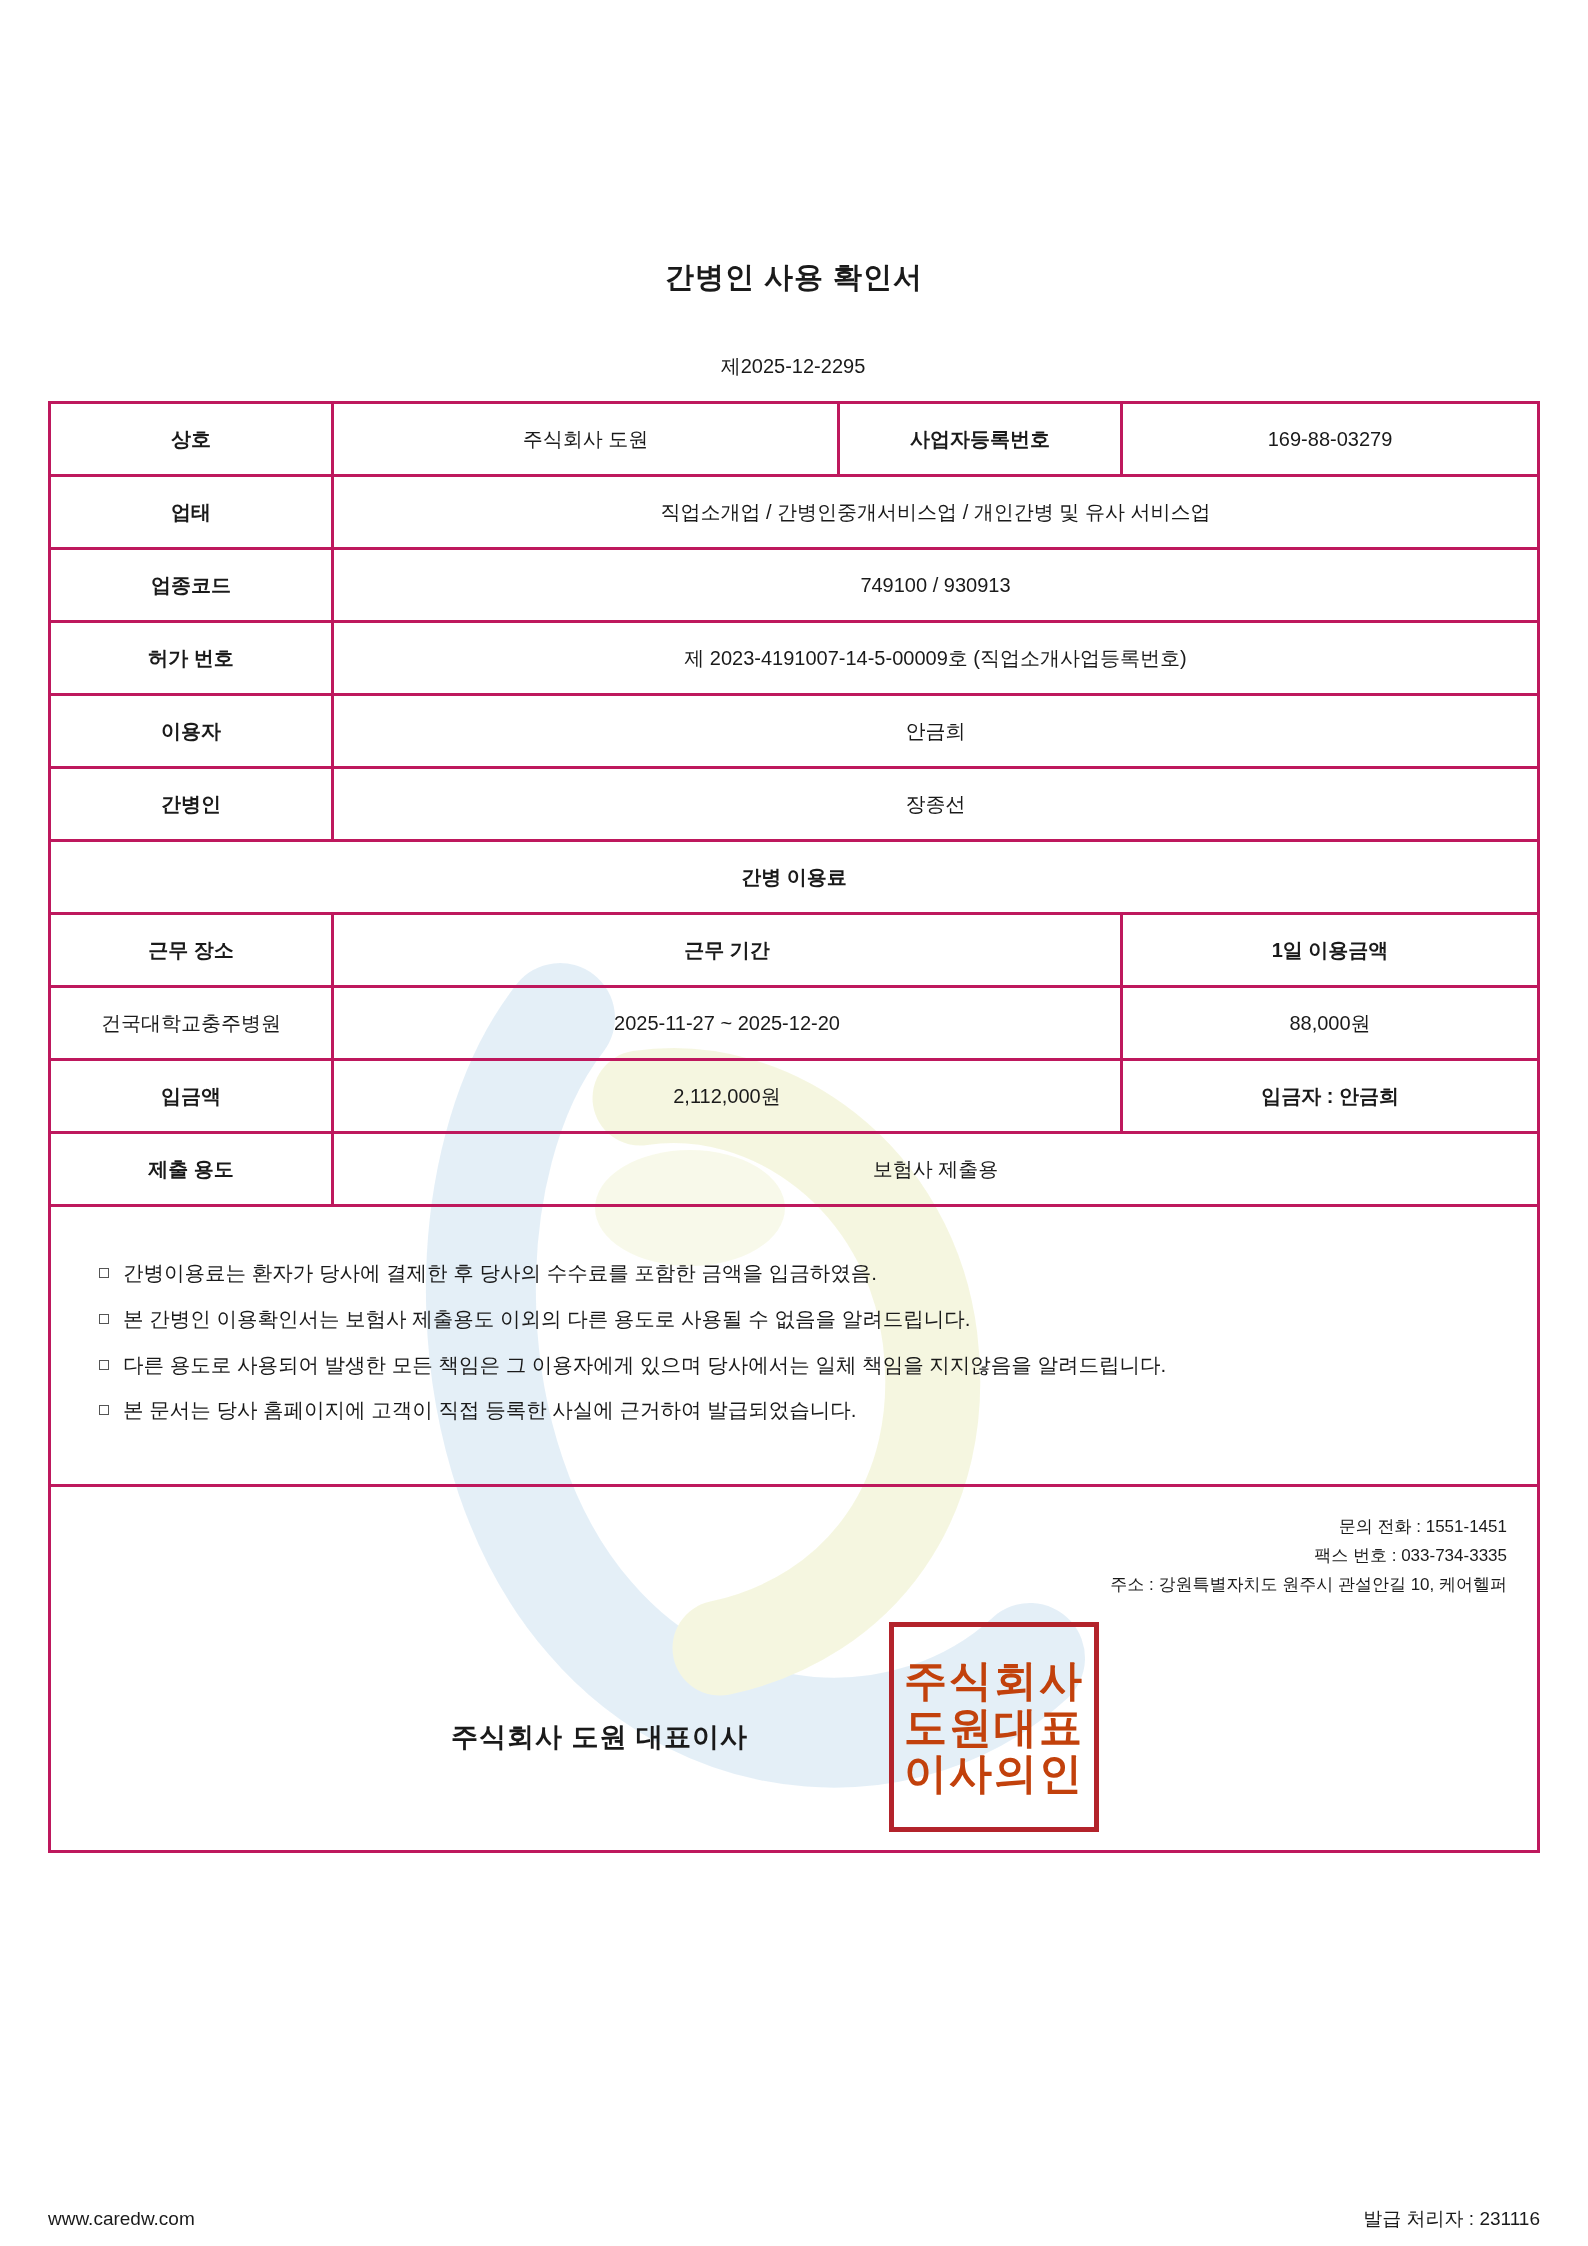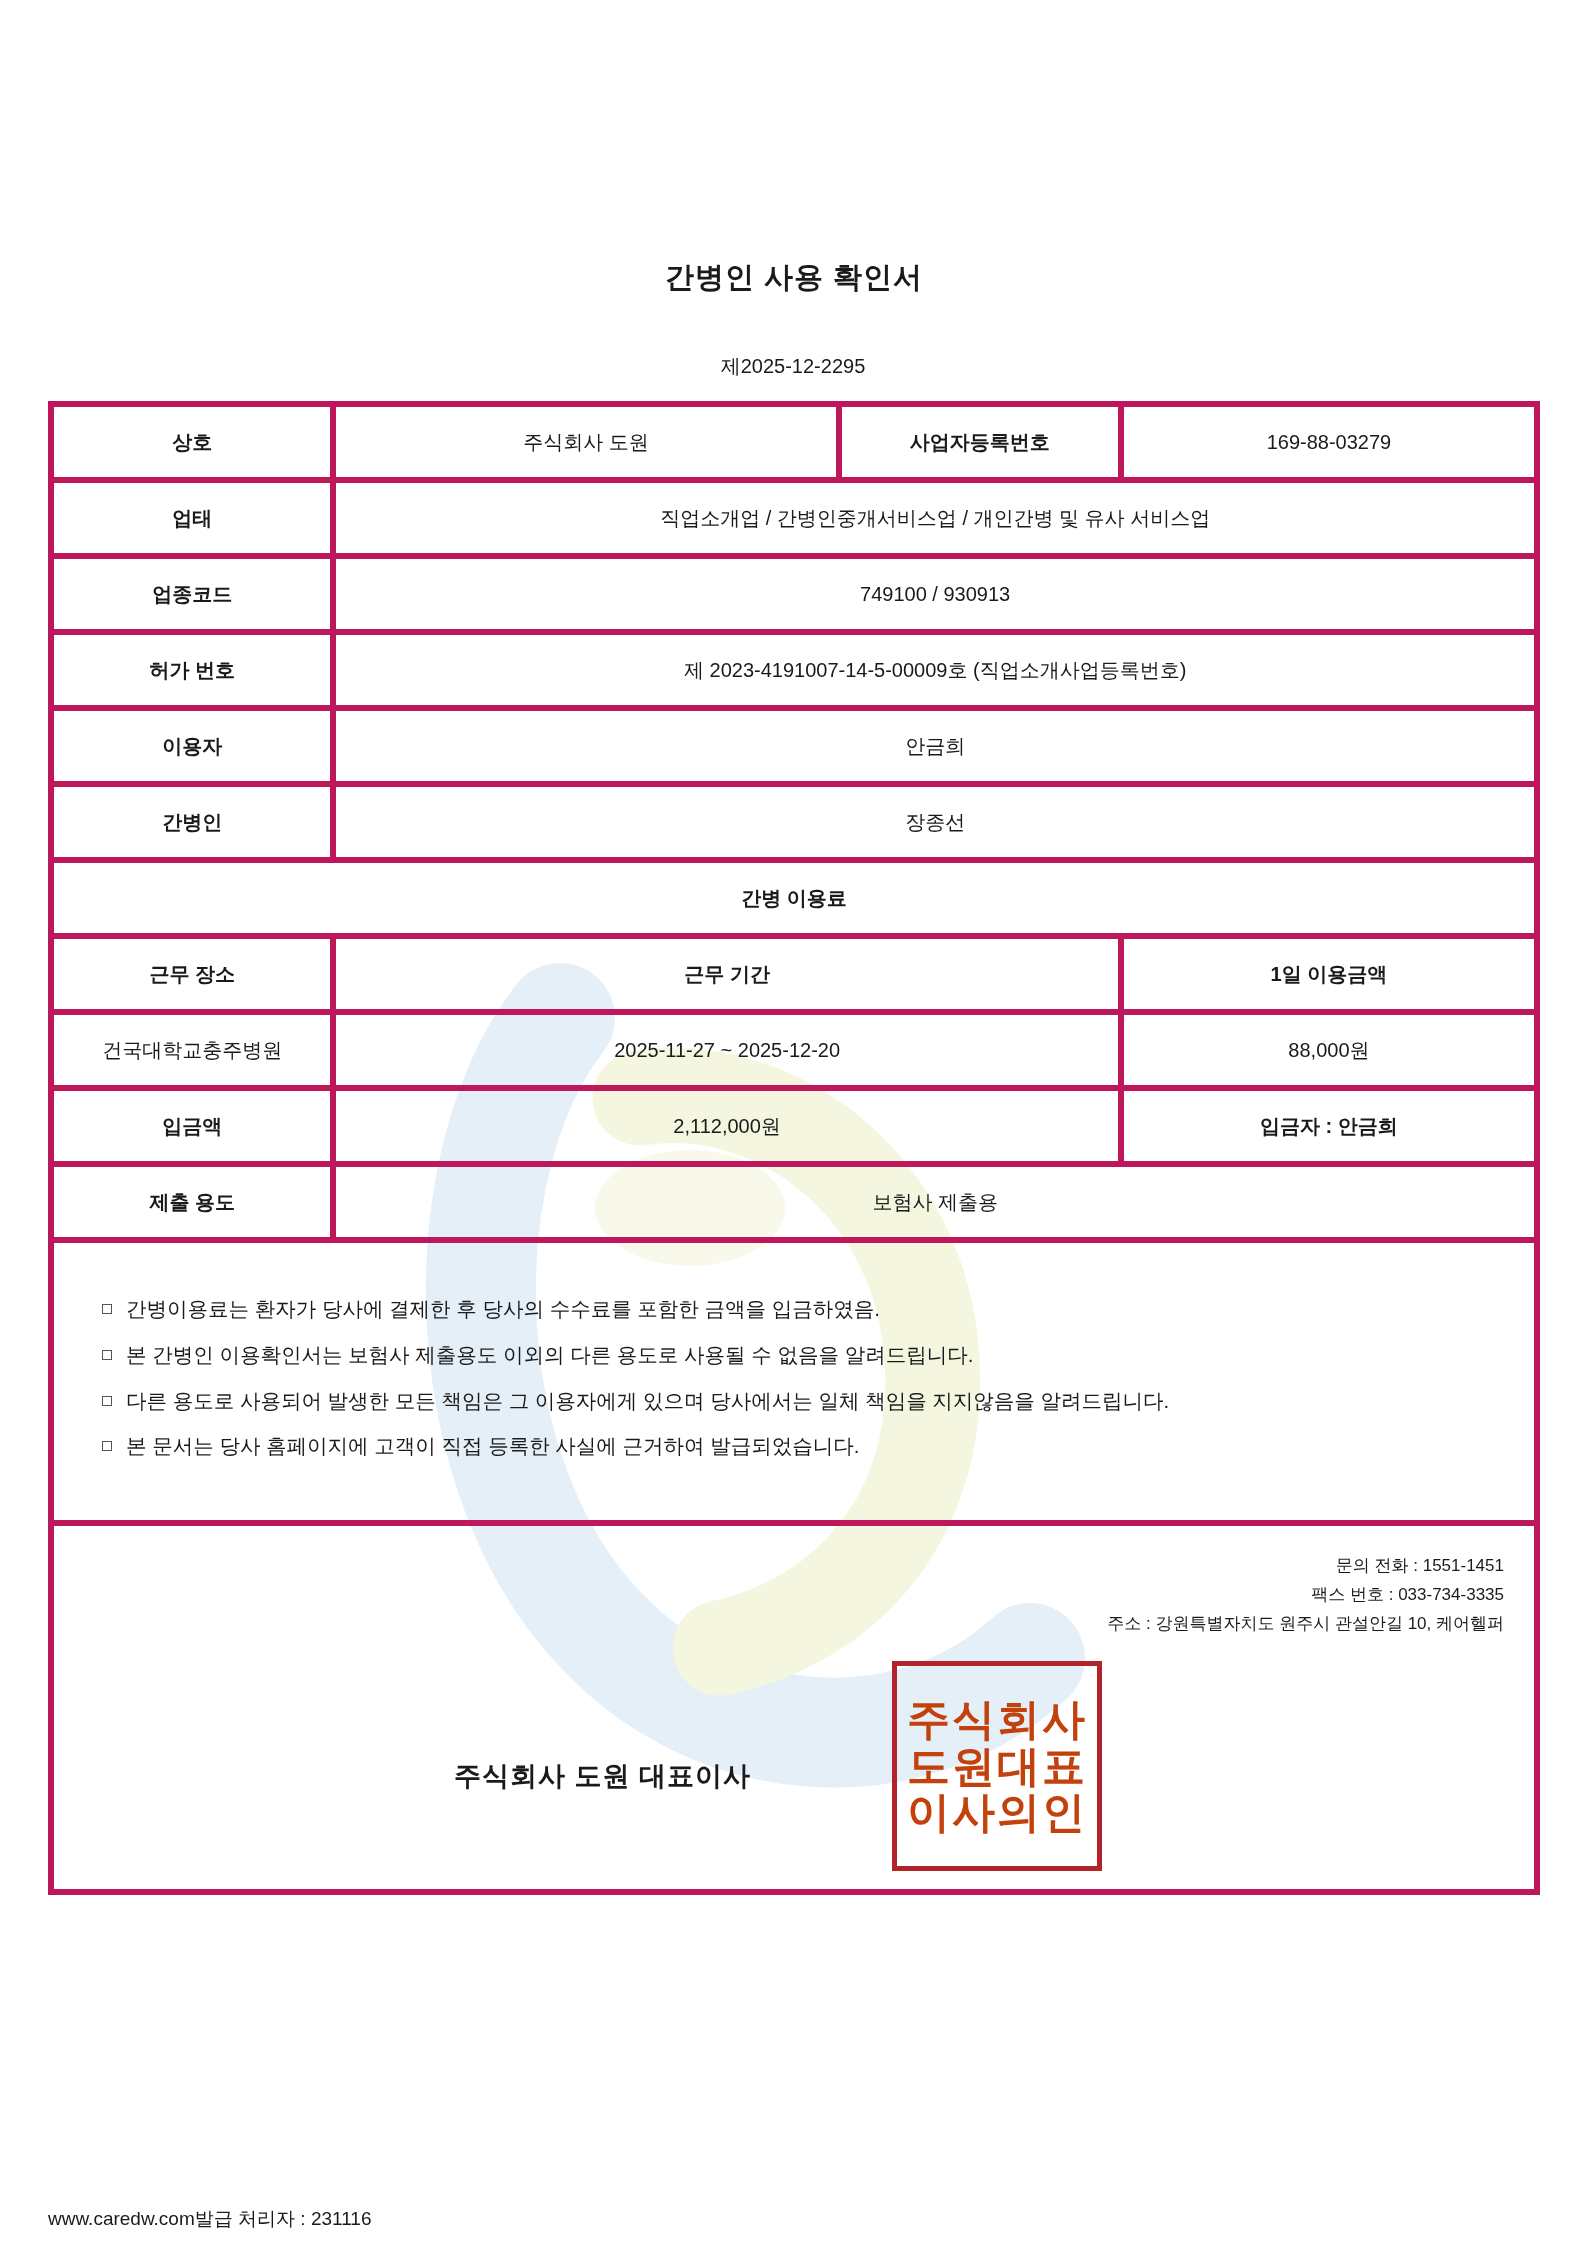--- a/index.html
+++ b/index.html
@@ -57,21 +57,21 @@
     margin-bottom: 21px;
     padding-right: 2px;
   }
 
   table.main {
     width: 100%;
     border-collapse: collapse;
     table-layout: fixed;
   }
   table.main td {
-    border: 6px solid #be185d;
+    border: 3px solid #be185d;
     font-size: 20px;
     text-align: center;
     vertical-align: middle;
     padding: 0;
     height: 70px;
     line-height: 1.45;
   }
   td.label {
     font-weight: bold;
   }
@@ -160,20 +160,21 @@
     inset: 0;
     border: 5px solid #b3232b;
   }
 
   .page-footer {
     position: absolute;
     left: 48px;
     right: 48px;
     top: 1948px;
     display: flex;
+    justify-content: space-between;
     align-items: center;
     font-size: 19px;
     z-index: 3;
   }
 </style>
 </head>
 <body>
 
 <div class="page">
 

